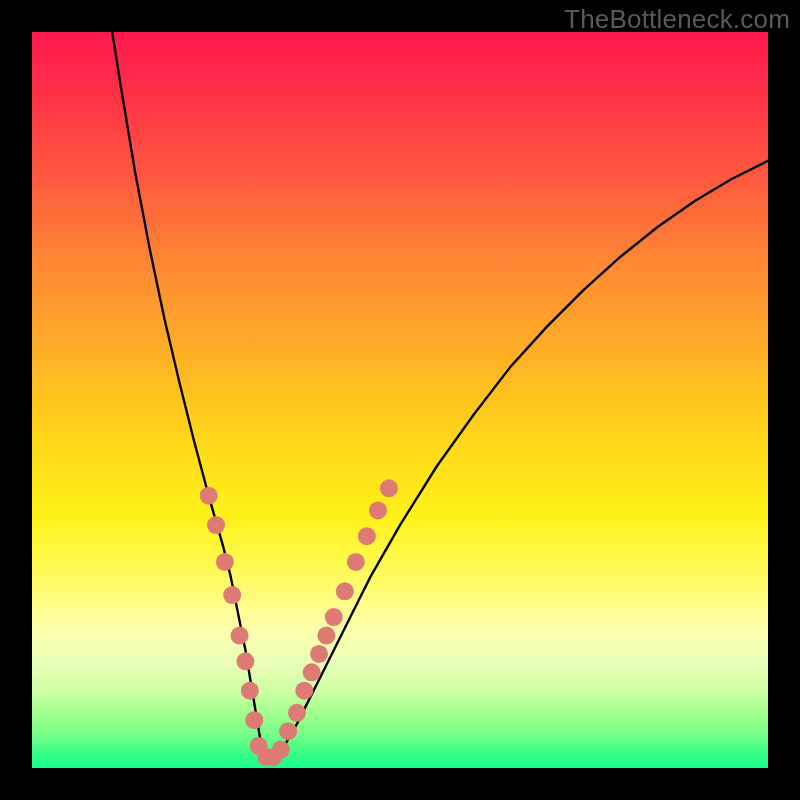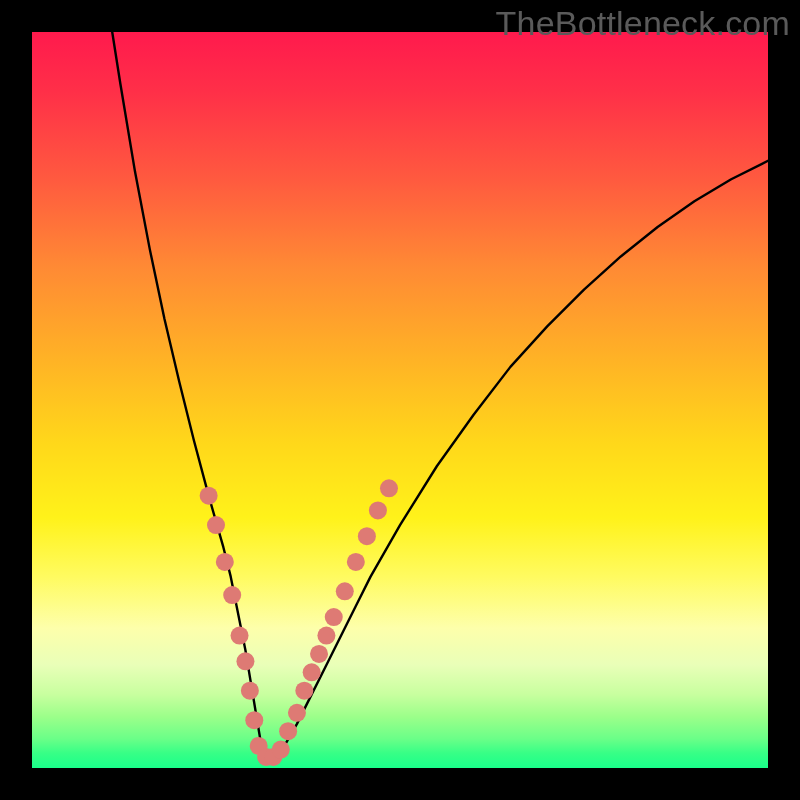--- a/index.html
+++ b/index.html
@@ -15,21 +15,21 @@
     position: relative;
     width: 800px;
     height: 800px;
     background: #000;
   }
   .watermark {
     position: absolute;
     top: 4px;
     right: 10px;
     color: #5a5a5a;
-    font-size: 34px;
+    font-size: 26px;
     font-weight: 500;
     letter-spacing: 0.2px;
     z-index: 5;
     user-select: none;
   }
   .plot {
     position: absolute;
     left: 32px;
     top: 32px;
     width: 736px;

